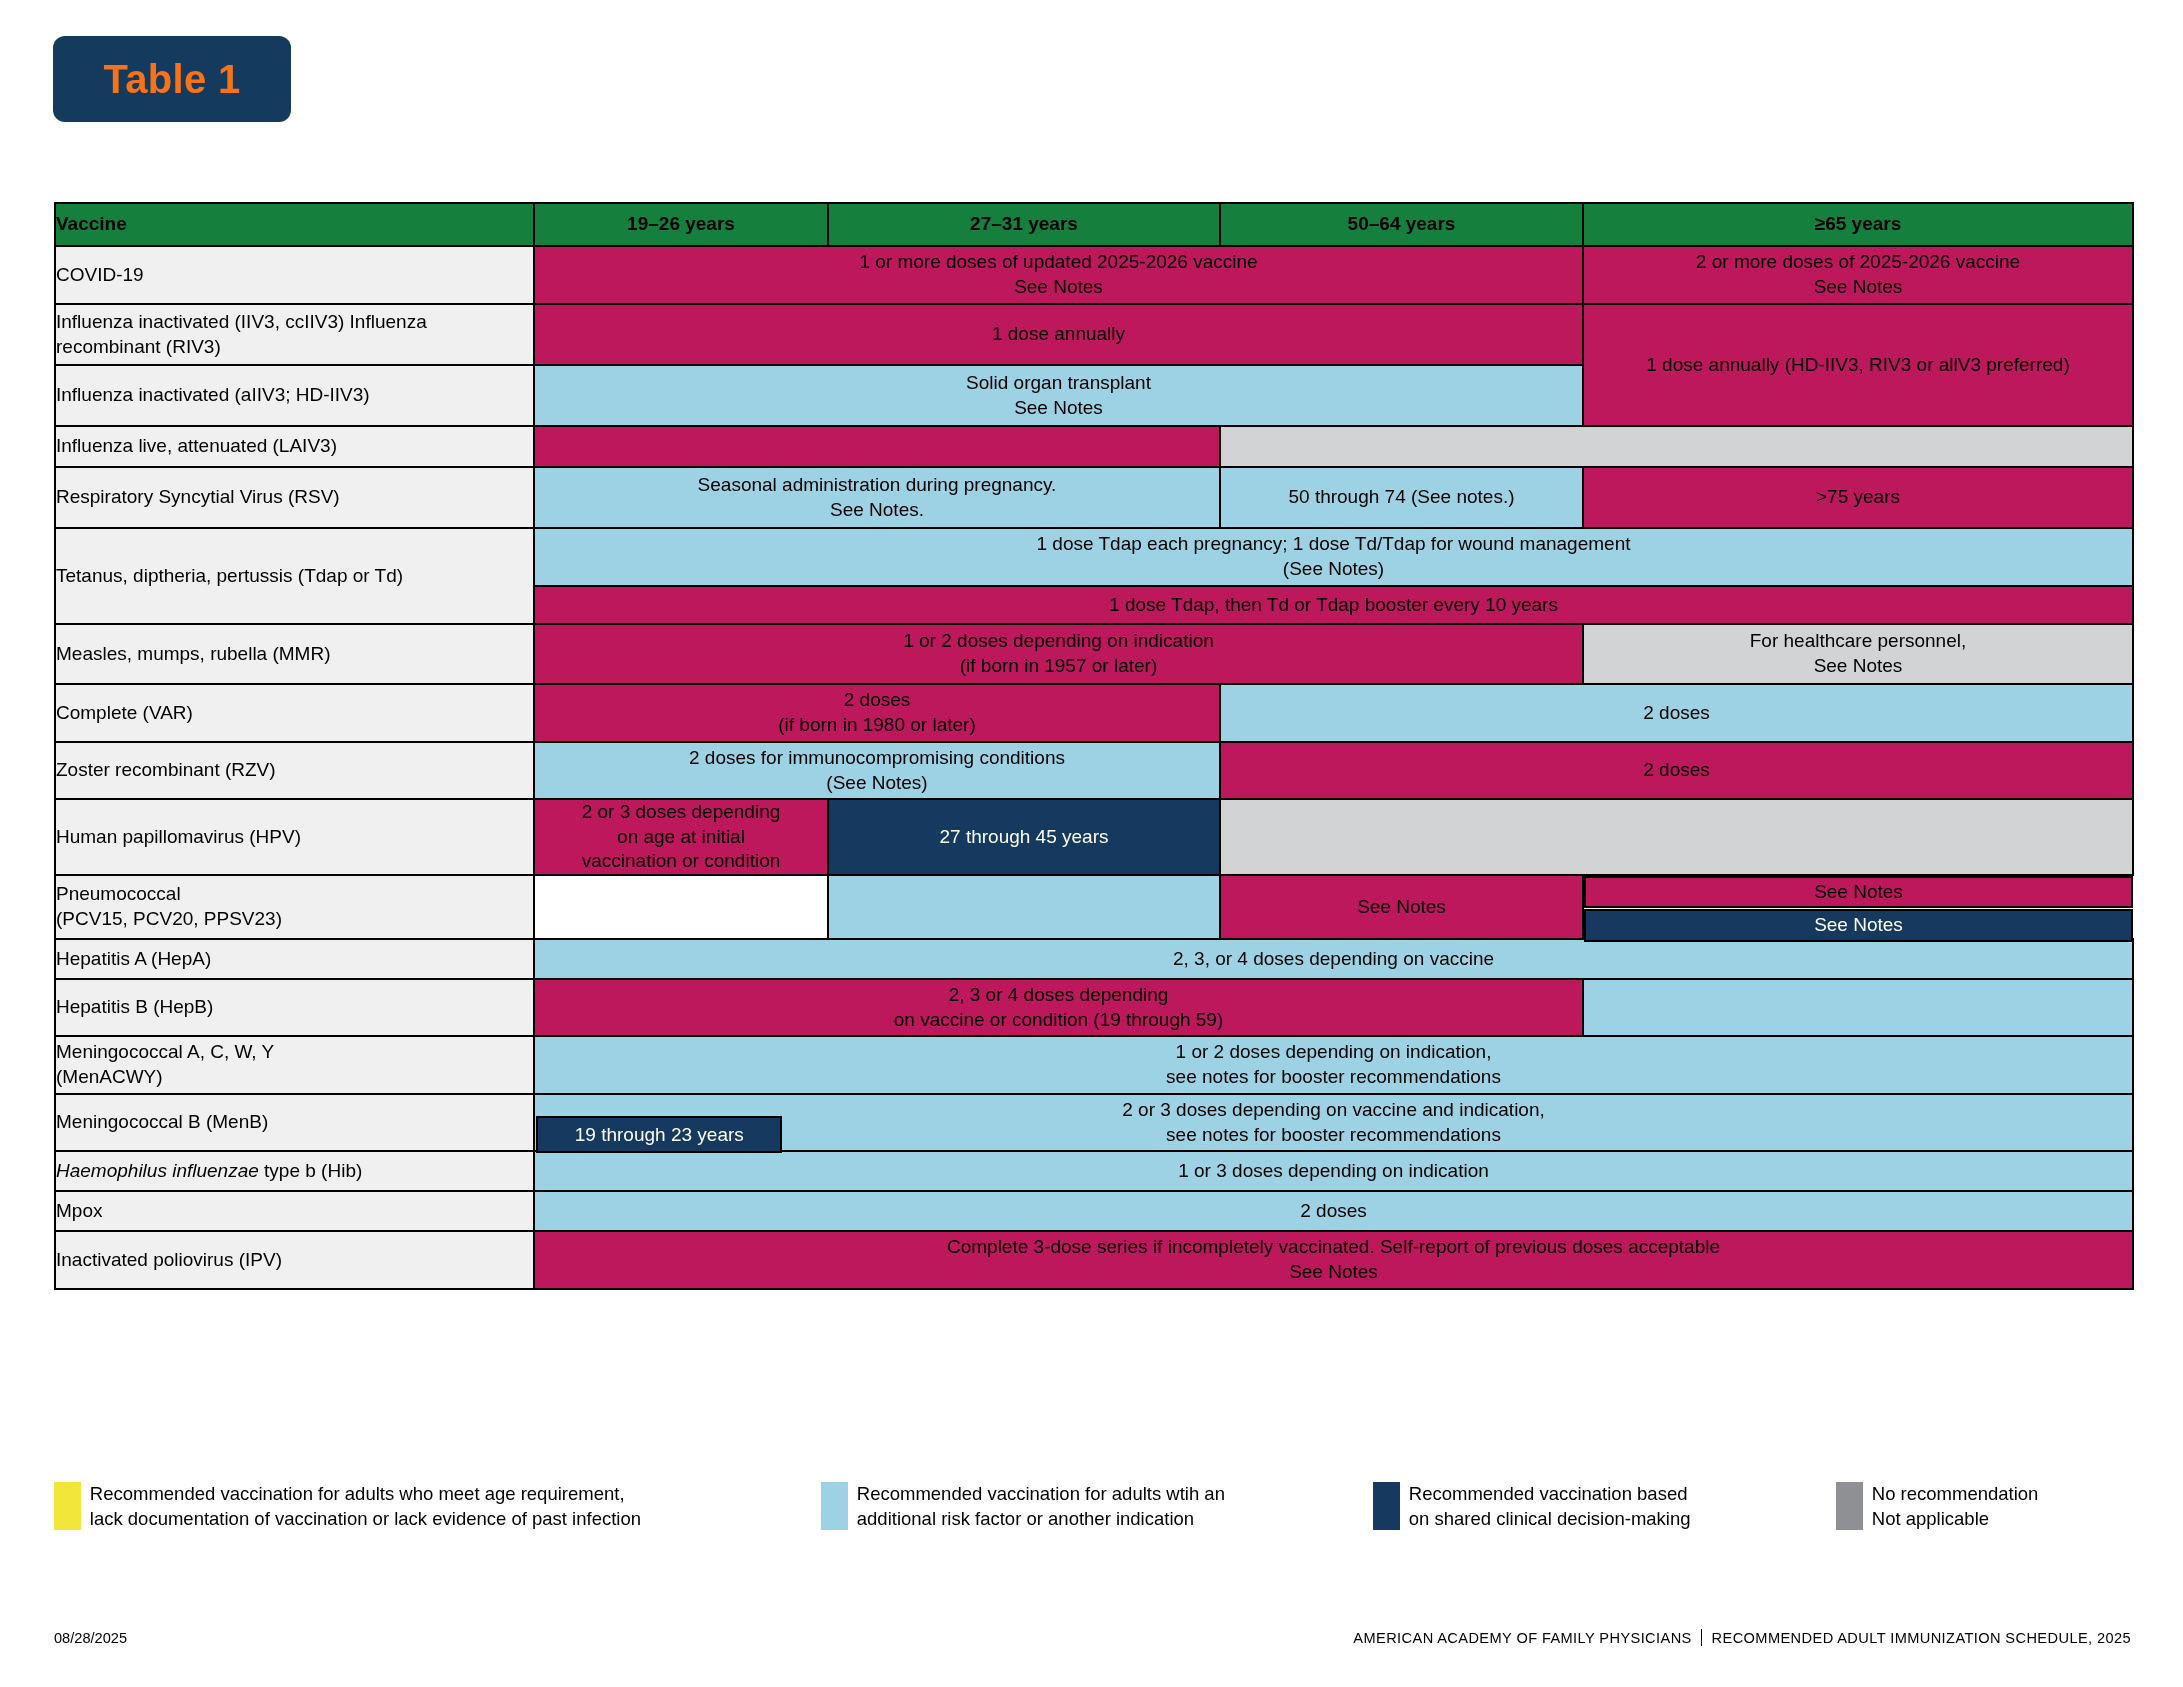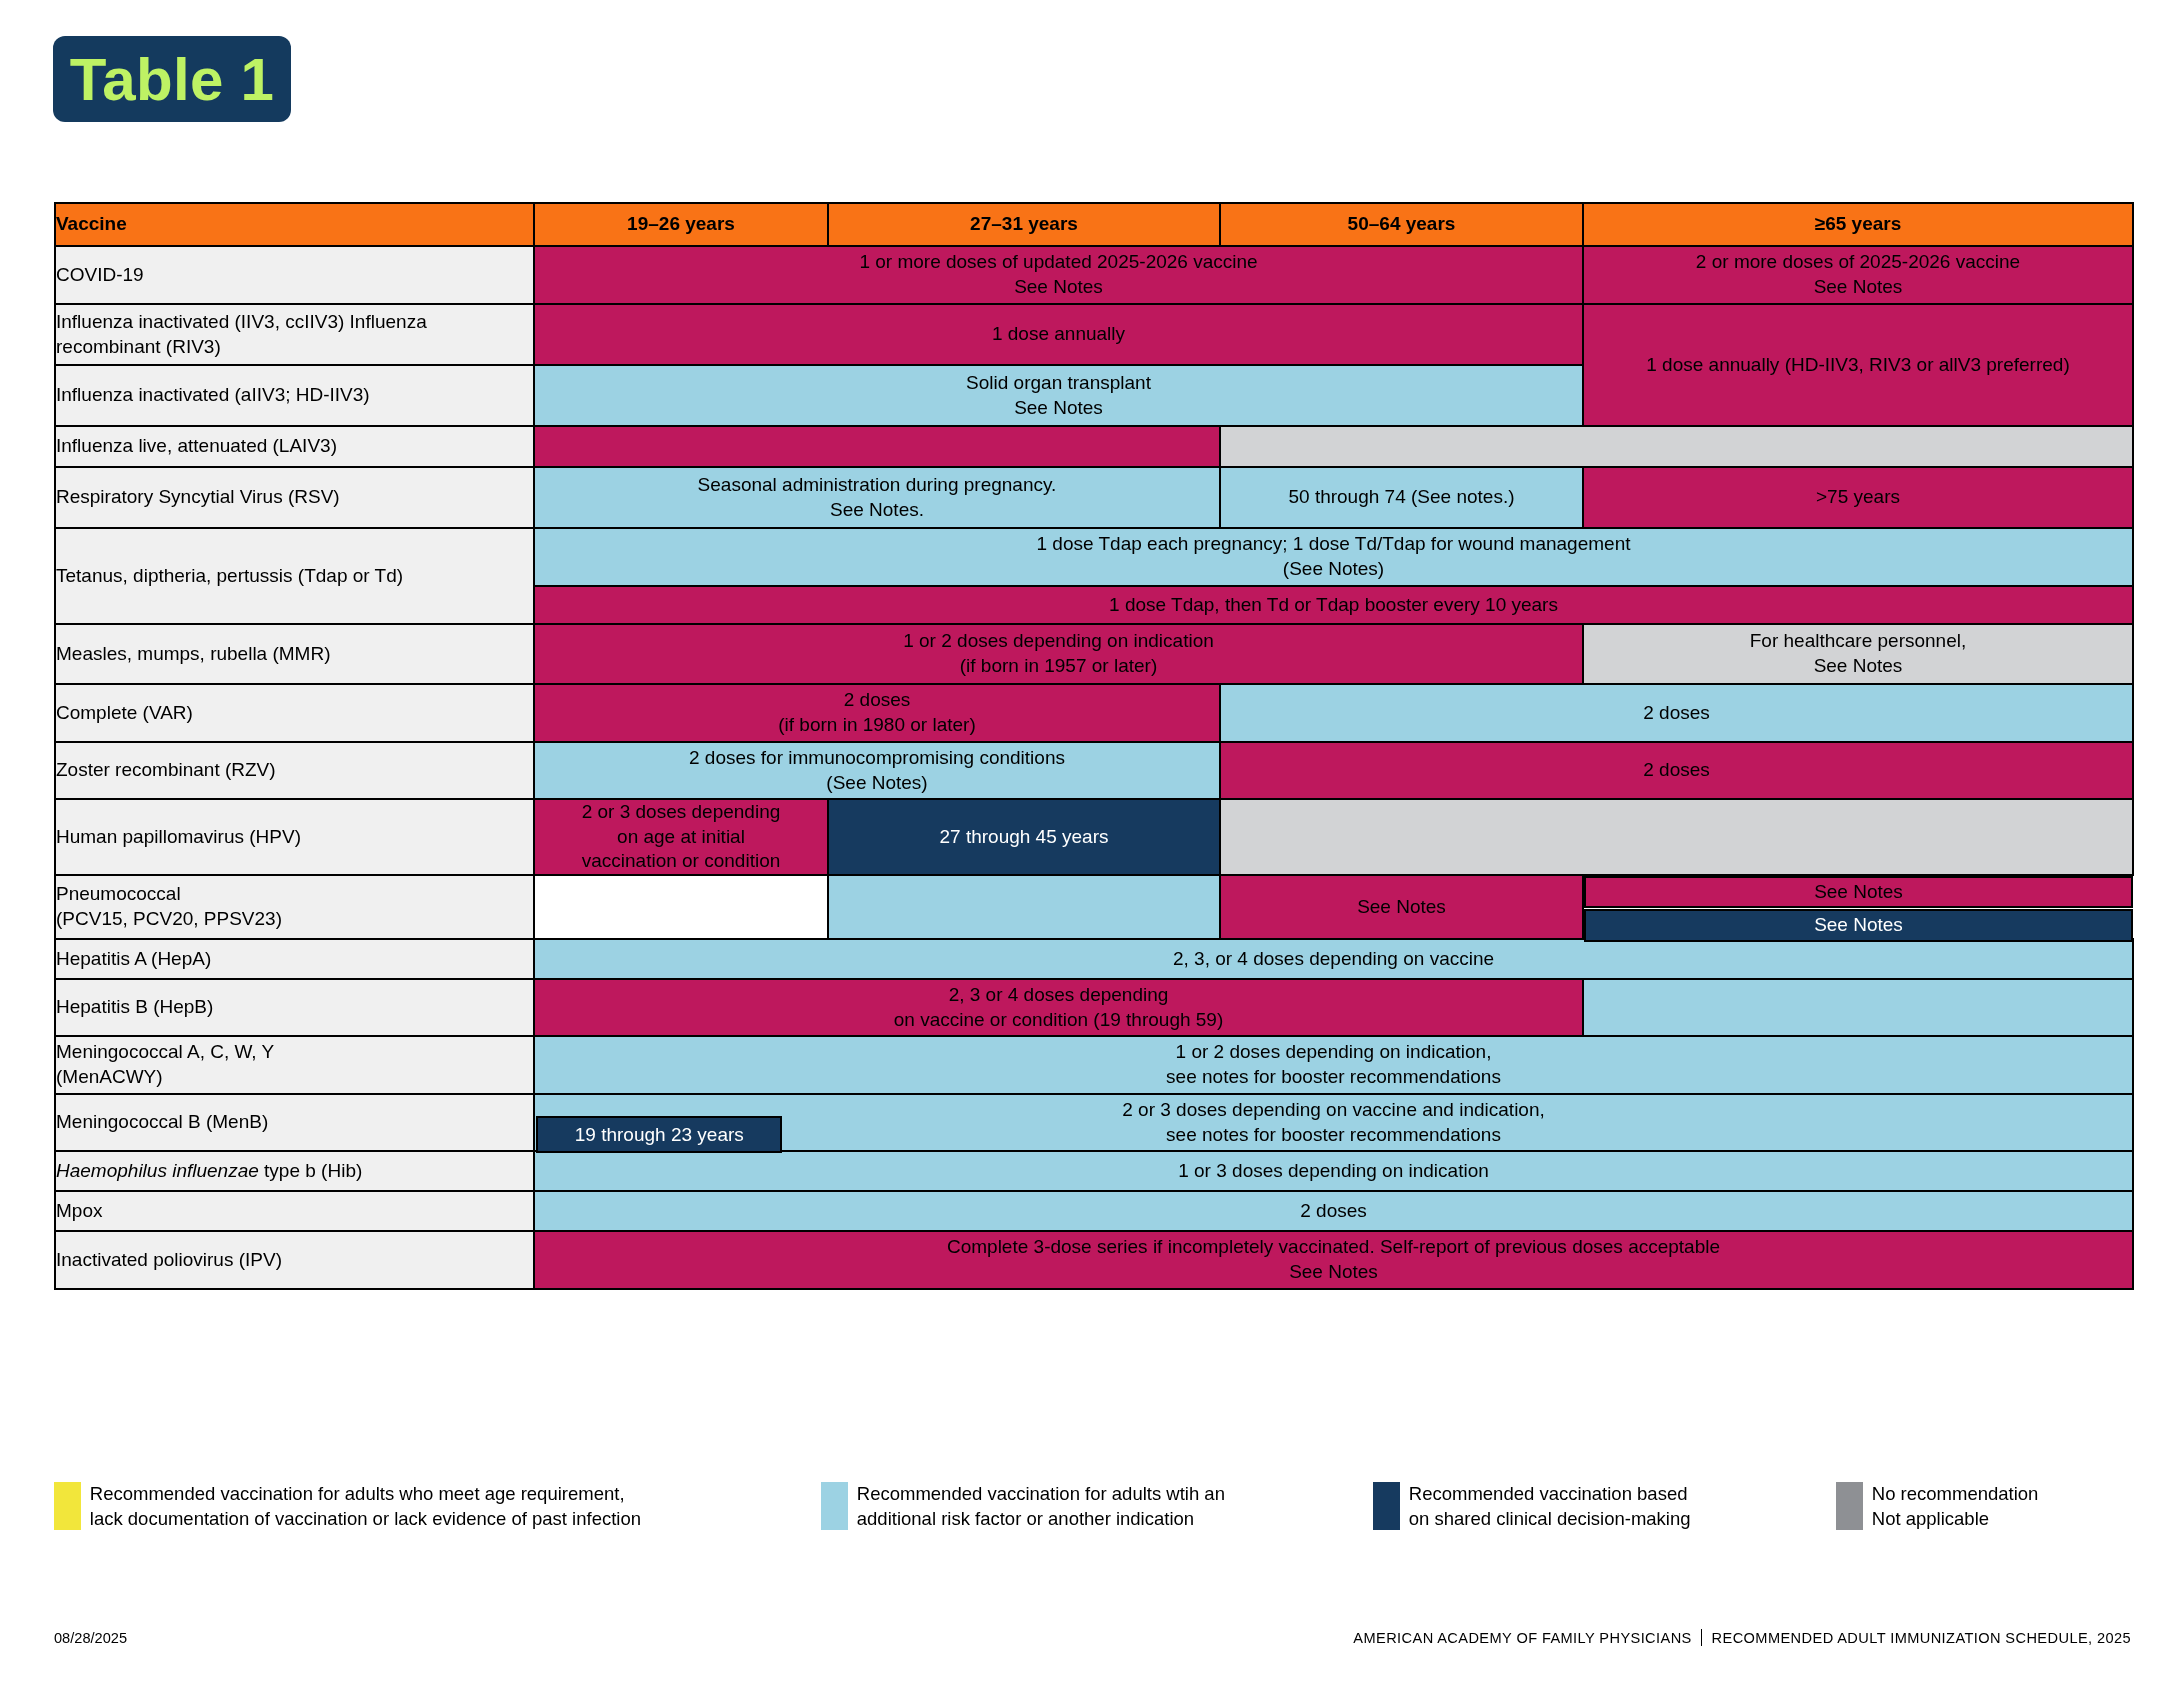--- a/index.html
+++ b/index.html
@@ -29,22 +29,22 @@
     top: 36px;
     width: 238px;
     height: 86px;
     background: #143A5E;
     border-radius: 12px;
     display: flex;
     align-items: center;
     justify-content: center;
   }
   #table-badge-label {
-    color: #bef264;
-    font-size: 60px;
+    color: #f97316;
+    font-size: 40px;
     font-weight: bold;
     letter-spacing: 0.3px;
   }
   #title-text {
     position: absolute;
     left: 331px;
     top: 63px;
     font-size: 32px;
     font-weight: bold;
     color: #1B4A73;
@@ -68,21 +68,21 @@
 
   #schedule-table td, #schedule-table th {
     border: 2px solid #000000;
     padding: 0;
     vertical-align: middle;
     font-size: 19px;
     line-height: 1.3;
   }
 
   thead th {
-    background: #f97316;
+    background: #15803d;
     height: 41px;
     font-size: 21px;
     font-weight: bold;
     text-align: center;
   }
   thead th.vaccine-head {
     text-align: left;
     padding-left: 10.6px;
   }
 

